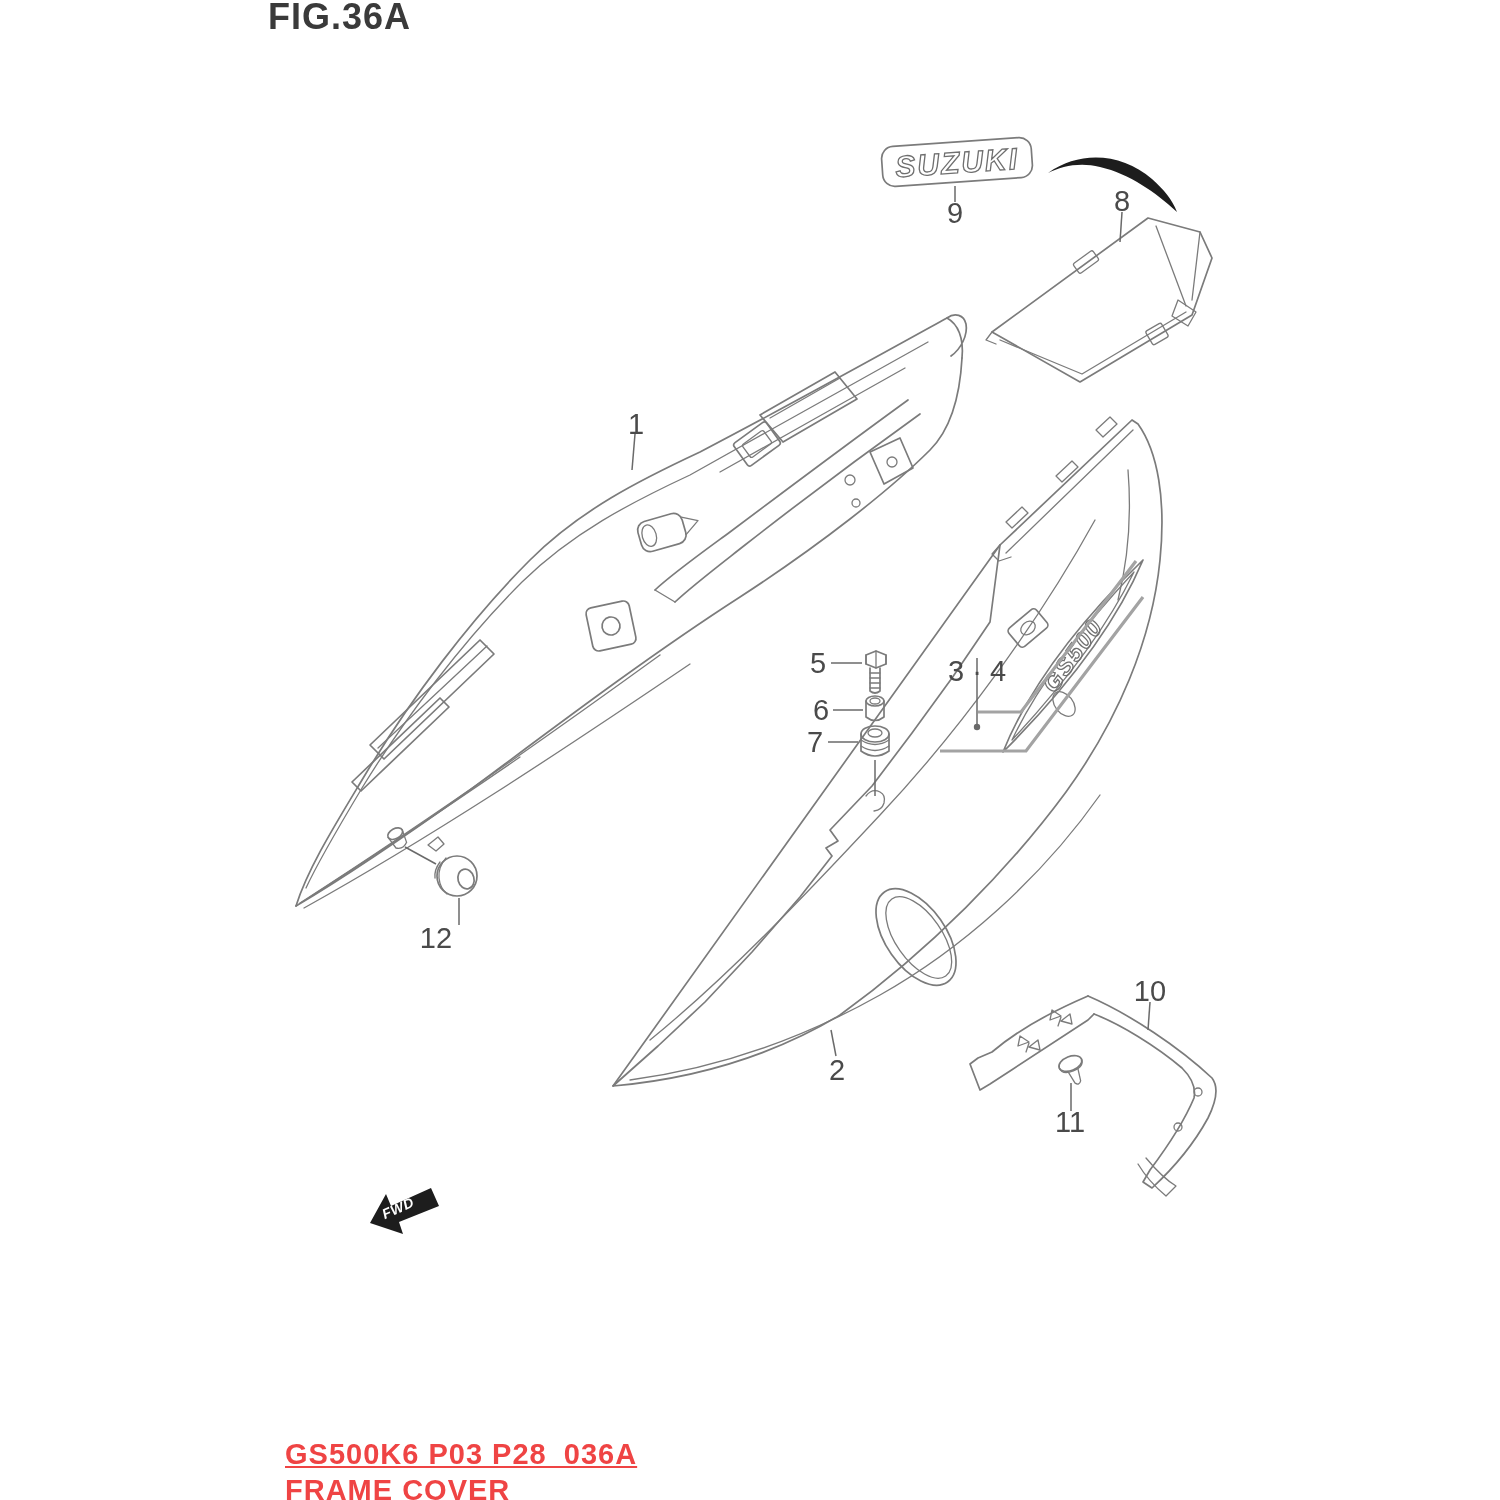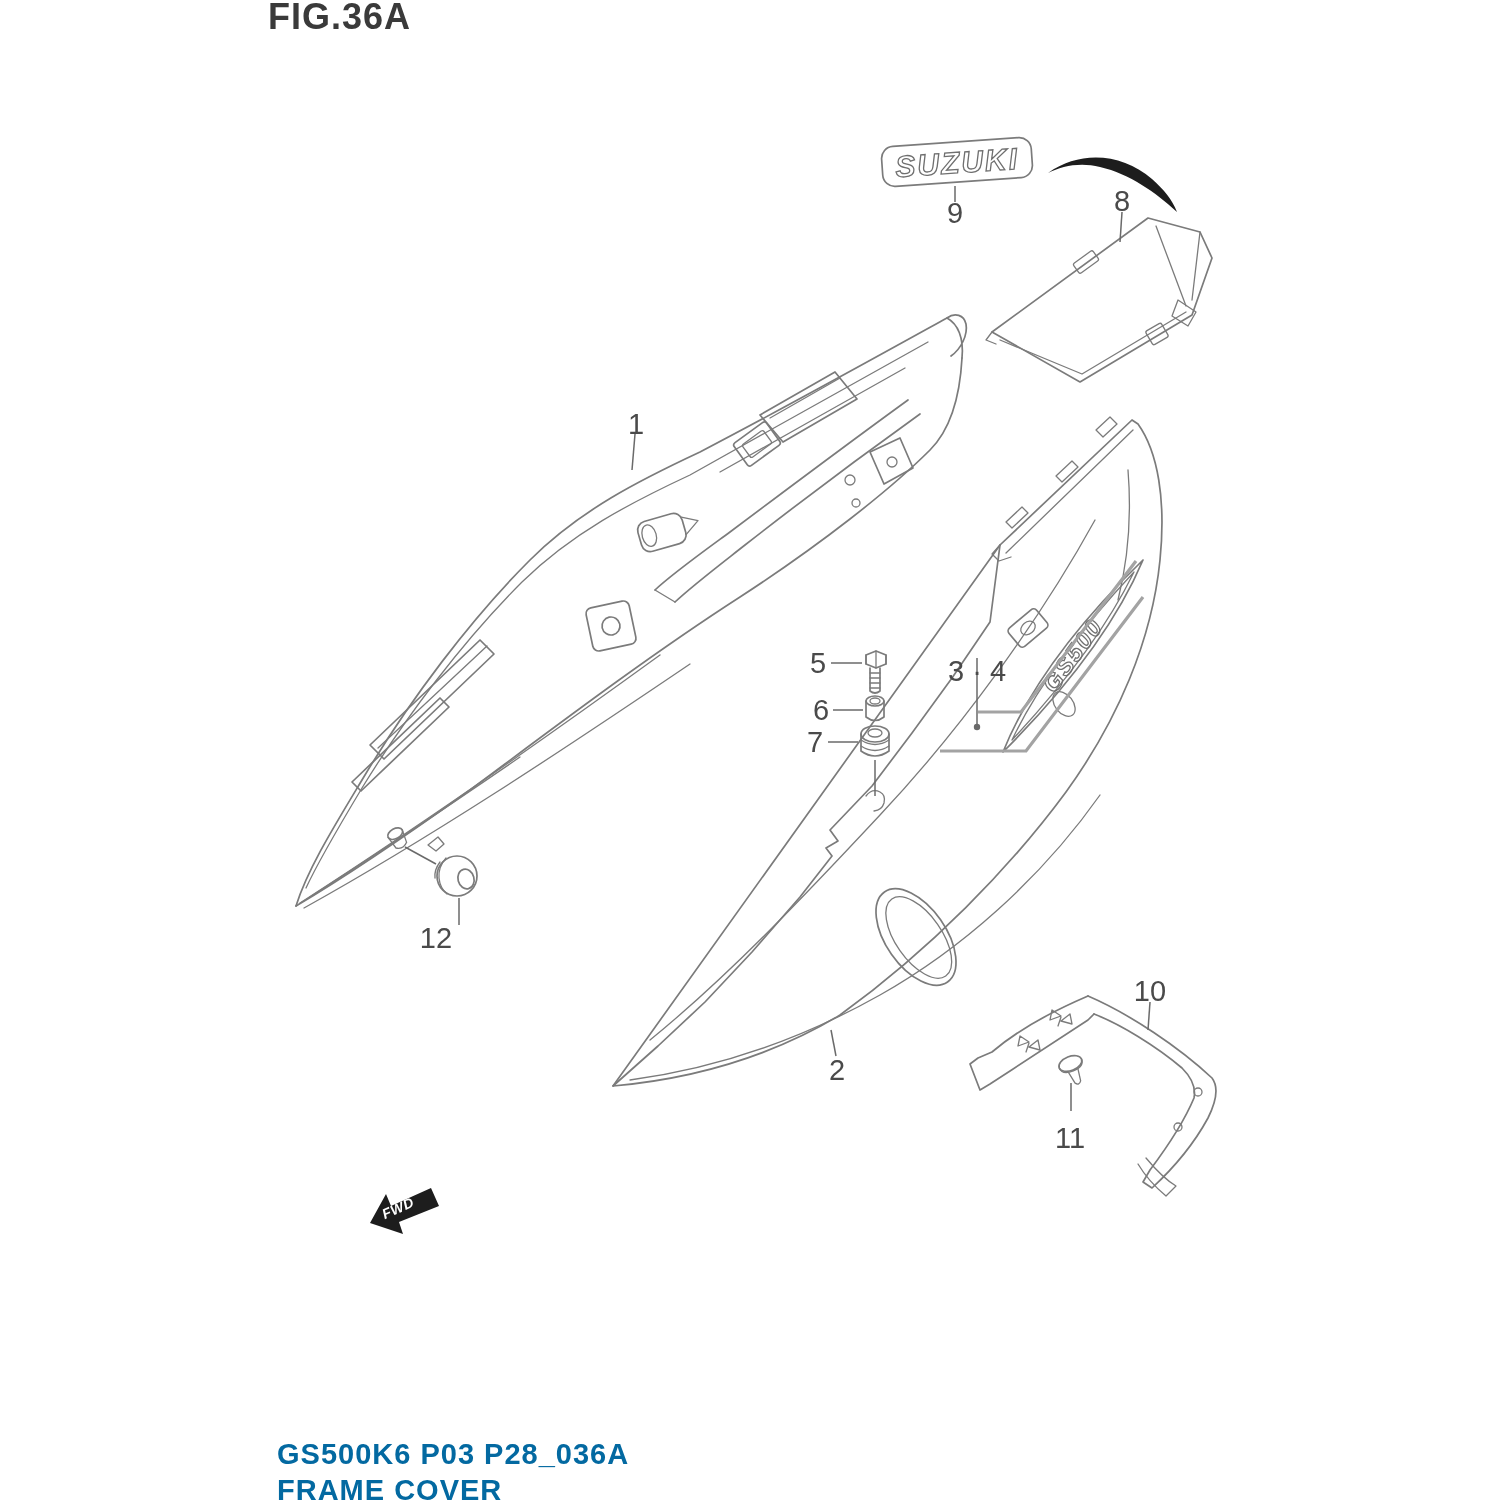--- a/index.html
+++ b/index.html
@@ -3,22 +3,22 @@
 <meta charset="utf-8">
 <style>
   html,body{margin:0;padding:0;background:#ffffff;}
   .canvas{position:relative;width:1500px;height:1500px;background:#ffffff;overflow:hidden;
           font-family:"Liberation Sans", sans-serif;}
   .canvas svg{position:absolute;left:0;top:0;}
   .fig-title{position:absolute;left:268px;top:-4px;font-size:36px;font-weight:bold;
              color:#3a3a3a;letter-spacing:1px;}
   .callout{position:absolute;transform:translate(-50%,-50%);font-size:29px;color:#4a4a4a;
            white-space:nowrap;}
-  .footer{position:absolute;left:277px;color:#0369a1;font-size:29px;font-weight:bold;
-          letter-spacing:1px;white-space:nowrap;}
+  .footer{position:absolute;left:285px;color:#ef4444;font-size:29px;font-weight:bold;
+          letter-spacing:1px;white-space:nowrap;text-decoration:underline;}
   .footer.l1{top:1438px;}
   .footer.l2{top:1474px;}
   .lineart{stroke:#7b7b7b;stroke-width:1.7;fill:none;stroke-linecap:round;stroke-linejoin:round;}
   .thin{stroke-width:1.3;}
   .leader{stroke:#6a6a6a;stroke-width:1.5;fill:none;}
   .grayband{stroke:#a3a3a3;stroke-width:3.2;fill:none;stroke-linejoin:miter;}
   .blackfill{fill:#1d1d1d;stroke:none;}
   .emblem-text{font-family:"Liberation Sans",sans-serif;font-weight:bold;font-style:italic;
                fill:none;stroke:#6f6f6f;stroke-width:1.3;letter-spacing:2px;}
   .fwd-text{font-family:"Liberation Sans",sans-serif;font-weight:bold;font-style:italic;
@@ -210,19 +210,19 @@
 
 <div class="callout" style="left:636px;top:424px;">1</div>
 <div class="callout" style="left:837px;top:1070px;">2</div>
 <div class="callout" style="left:977px;top:663px;margin-top:8px;">3 · 4</div>
 <div class="callout" style="left:818px;top:663px;">5</div>
 <div class="callout" style="left:821px;top:710px;">6</div>
 <div class="callout" style="left:815px;top:742px;">7</div>
 <div class="callout" style="left:1122px;top:201px;">8</div>
 <div class="callout" style="left:955px;top:213px;">9</div>
 <div class="callout" style="left:1150px;top:991px;">10</div>
-<div class="callout" style="left:1070px;top:1122px;margin-top:16px;">11</div>
+<div class="callout" style="left:1070px;top:1122px;">11</div>
 <div class="callout" style="left:436px;top:938px;">12</div>
 
 <div class="footer l1">GS500K6 P03 P28_036A</div>
 <div class="footer l2">FRAME COVER</div>
 
 </div>
 
 </body></html>

